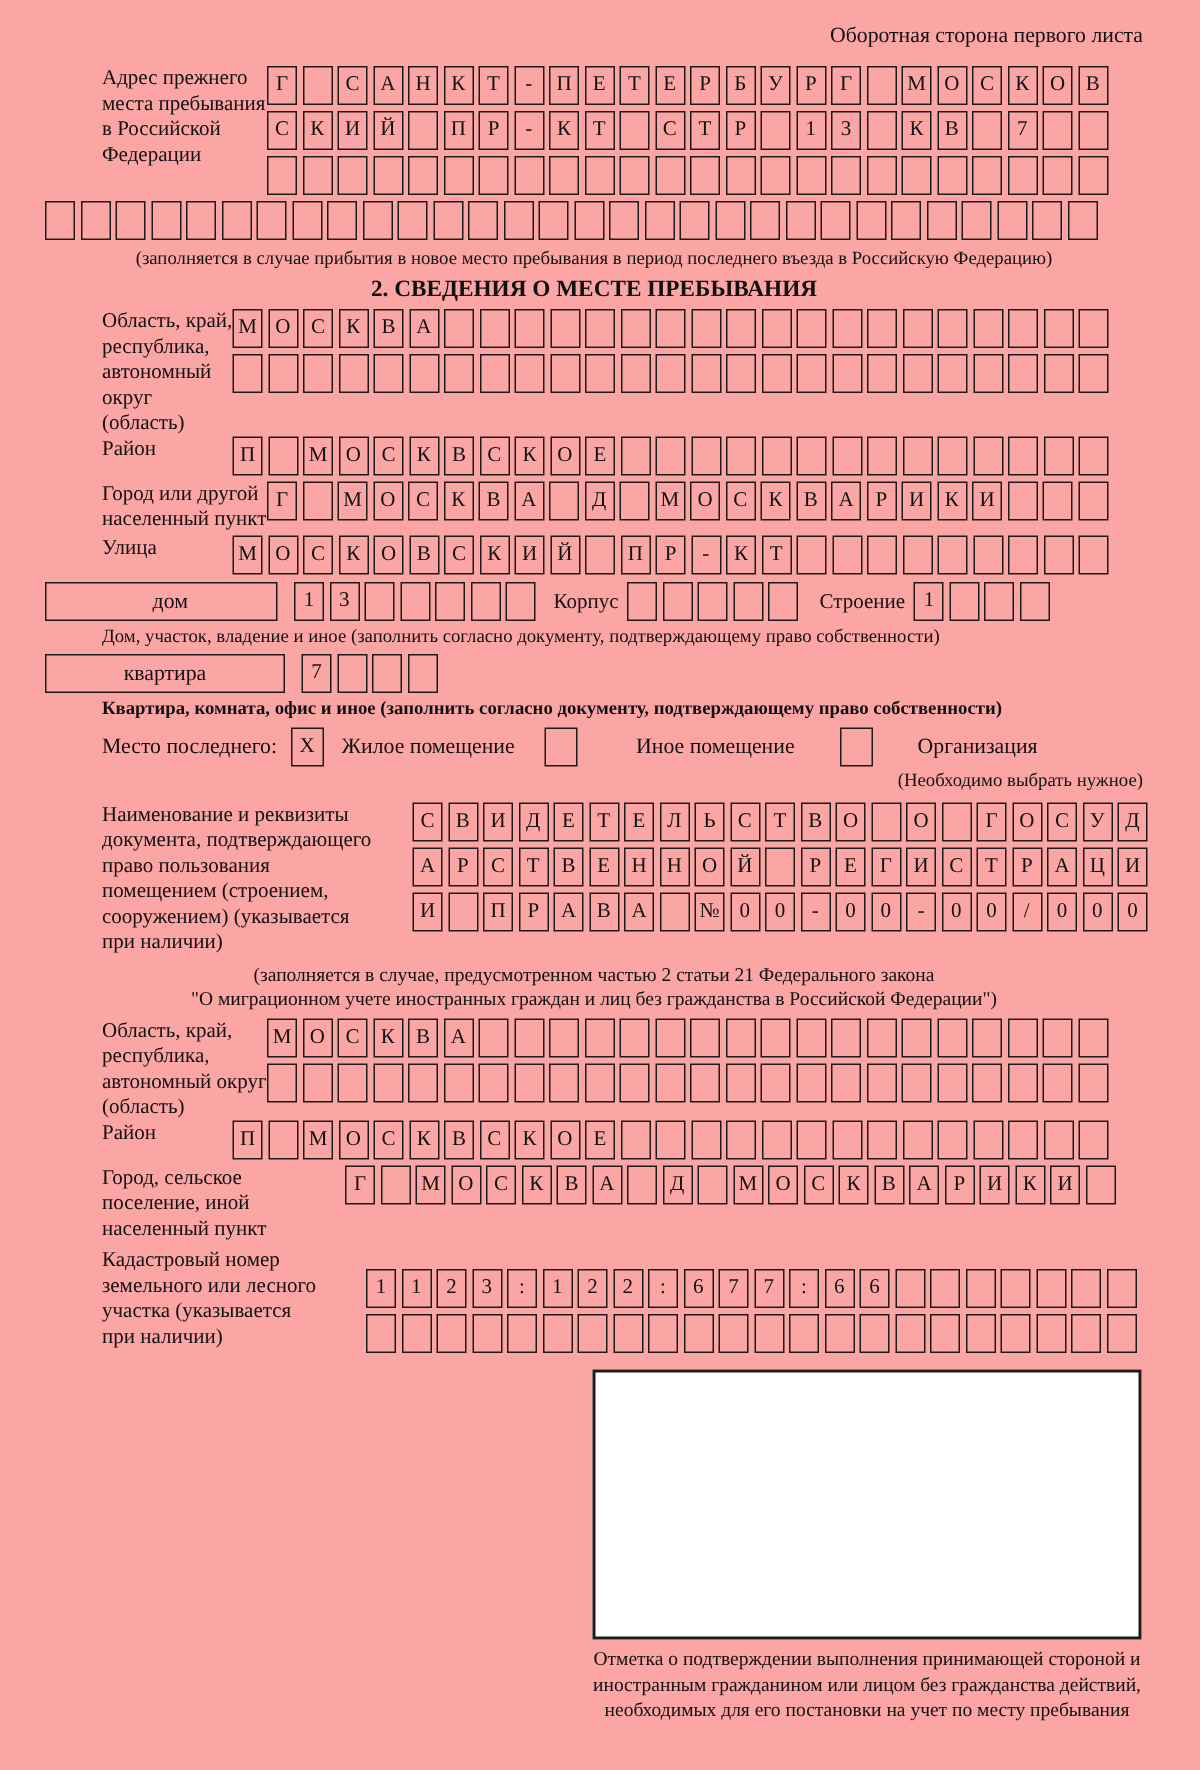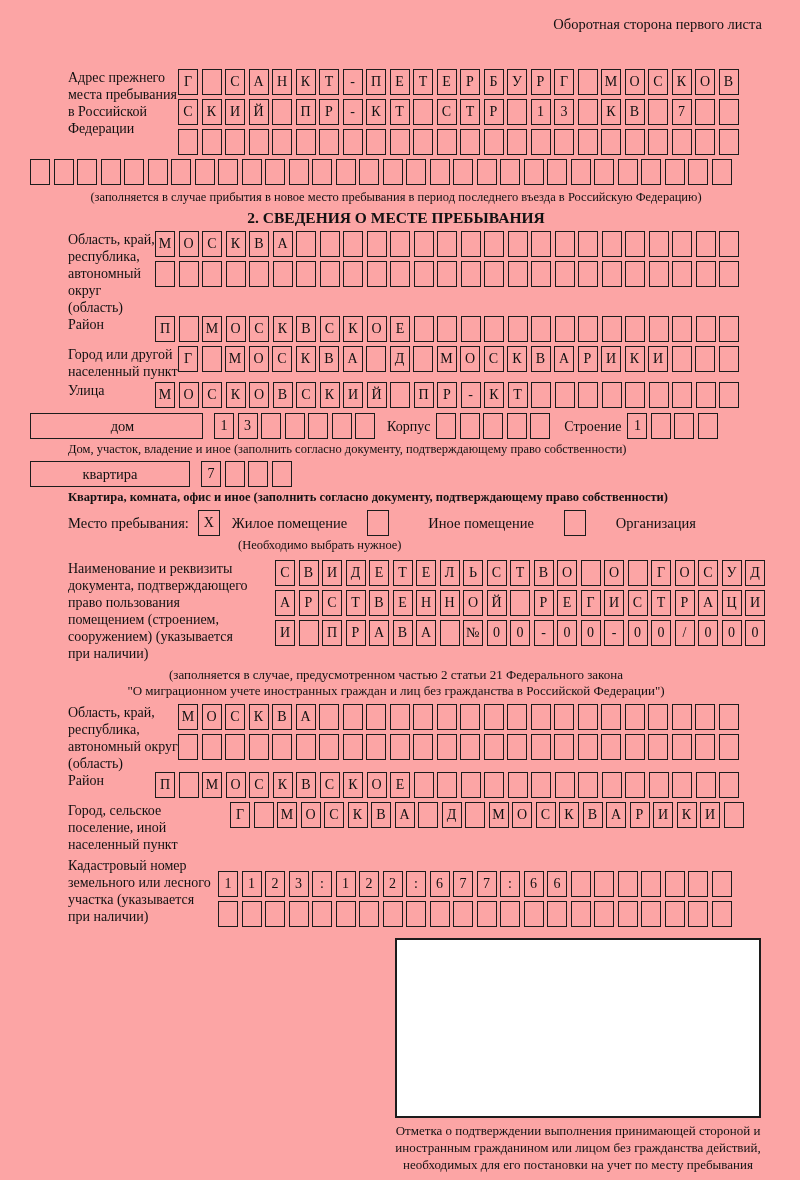--- a/index.html
+++ b/index.html
@@ -54,21 +54,21 @@
   }
   .gap { flex:none; }
 </style>
 </head>
 <body>
 
 <div class="page">
 
   <div class="hdr">Оборотная сторона первого листа</div>
 
-  <div class="row" style="margin-top:36px;">
+  <div class="row" style="margin-top:11px;">
     <div class="lbl labelcol-148" style="padding-left:38px;">Адрес прежнего места пребывания в Российской Федерации</div>
     <div class="boxrows">
       <div class="boxes">
           <span class="box">Г</span>
           <span class="box"></span>
           <span class="box">С</span>
           <span class="box">А</span>
           <span class="box">Н</span>
           <span class="box">К</span>
           <span class="box">Т</span>
@@ -326,21 +326,21 @@
         <span class="box"></span>
         <span class="box"></span>
         <span class="box"></span>
         <span class="box"></span>
         <span class="box"></span>
         <span class="box"></span>
       </div>
   </div>
 
   <div class="row" style="margin-top:5px; align-items:center;">
-    <div class="widebox" style="width:173px;padding-left:12px;">дом</div>
+    <div class="widebox" style="width:155px;padding-left:12px;">дом</div>
     <div class="gap" style="width:11px;"></div>
     <div class="boxes">
         <span class="box">1</span>
         <span class="box">3</span>
         <span class="box"></span>
         <span class="box"></span>
         <span class="box"></span>
         <span class="box"></span>
         <span class="box"></span>
       </div>
@@ -372,35 +372,35 @@
     <div class="boxes">
         <span class="box">7</span>
         <span class="box"></span>
         <span class="box"></span>
         <span class="box"></span>
       </div>
   </div>
   <div class="note" style="margin-top:3px; padding-left:38px;font-weight:bold;">Квартира, комната, офис и иное (заполнить согласно документу, подтверждающему право собственности)</div>
 
   <div class="row" style="margin-top:5px; align-items:center;">
-    <div class="lbl" style="padding-left:38px; font-size:14.5px;">Место пребывания:</div>
+    <div class="lbl" style="padding-left:38px; font-size:14.5px;">Место последнего:</div>
     <div class="gap" style="width:9px;"></div>
     <div class="chk">X</div>
     <div class="gap" style="width:12px;"></div>
     <div class="lbl" style="font-size:14.5px;">Жилое помещение</div>
     <div class="gap" style="width:20px;"></div>
     <div class="chk"></div>
     <div class="gap" style="width:18px;"></div>
     <div class="lbl" style="font-size:14.5px;margin-left:21px;">Иное помещение</div>
     <div class="gap" style="width:30px;"></div>
     <div class="chk"></div>
     <div class="gap" style="width:30px;"></div>
     <div class="lbl" style="font-size:14.5px;">Организация</div>
   </div>
-  <div class="note" style="margin-top:2px; margin-left:208px;">(Необходимо выбрать нужное)</div>
+  <div class="note" style="margin-top:2px; text-align:right;">(Необходимо выбрать нужное)</div>
 
   <div class="row" style="margin-top:7px; min-height:102px;gap:27px;">
     <div class="lbl labelcol-218" style="padding-left:38px;">Наименование и реквизиты документа, подтверждающего право пользования помещением (строением, сооружением) (указывается при наличии)</div>
     <div class="boxrows">
       <div class="boxes">
           <span class="box">С</span>
           <span class="box">В</span>
           <span class="box">И</span>
           <span class="box">Д</span>
           <span class="box">Е</span>
@@ -583,21 +583,21 @@
         <span class="box">В</span>
         <span class="box">А</span>
         <span class="box">Р</span>
         <span class="box">И</span>
         <span class="box">К</span>
         <span class="box">И</span>
         <span class="box"></span>
       </div>
   </div>
 
-  <div class="row" style="margin-top:4px; min-height:76px;">
+  <div class="row" style="margin-top:4px; min-height:76px;gap:26px;">
     <div class="lbl labelcol-188" style="padding-left:38px;">Кадастровый номер земельного или лесного участка (указывается при наличии)</div>
     <div class="boxrows" style="margin-top:14px;">
       <div class="boxes">
           <span class="box">1</span>
           <span class="box">1</span>
           <span class="box">2</span>
           <span class="box">3</span>
           <span class="box">:</span>
           <span class="box">1</span>
           <span class="box">2</span>

